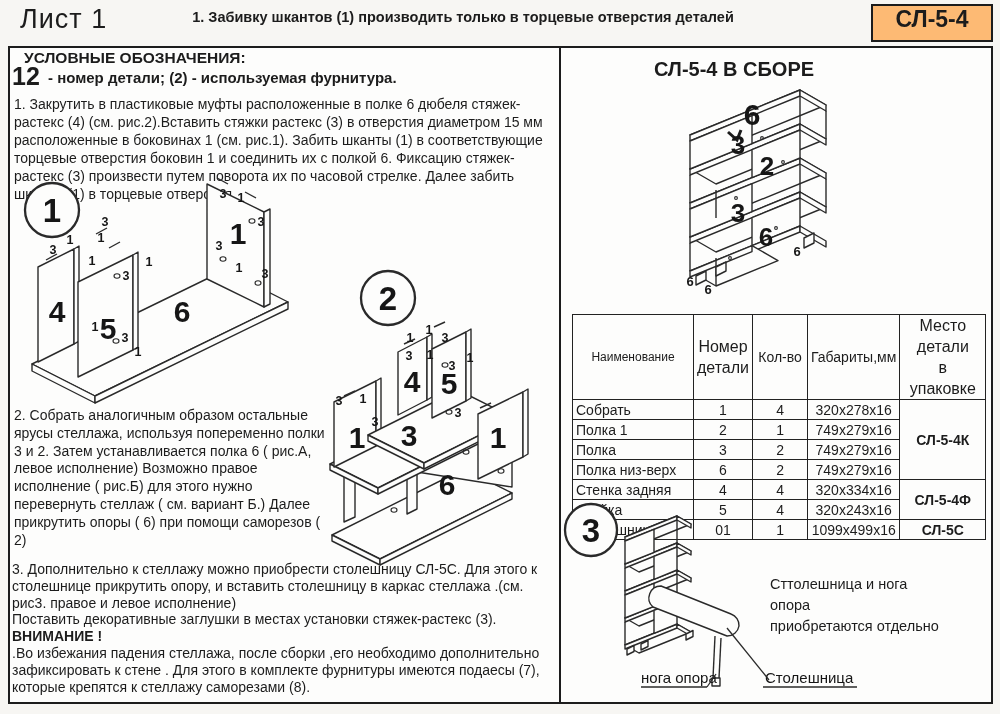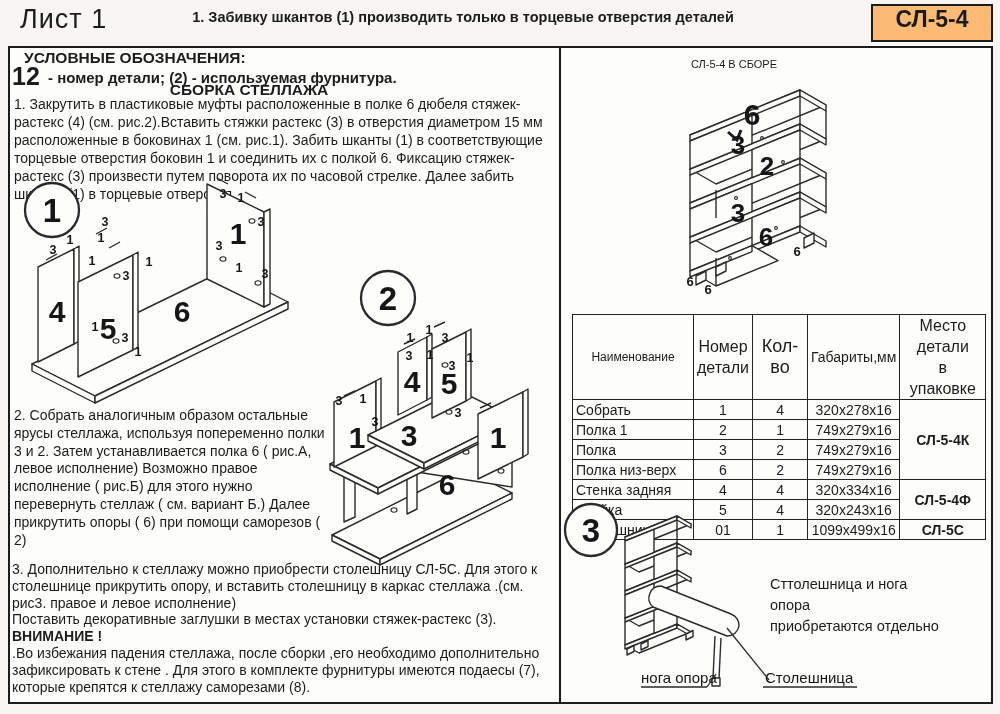--- a/index.html
+++ b/index.html
@@ -20,28 +20,28 @@
   .big12{font-size:25px;font-weight:bold;vertical-align:-2px;margin-right:4px;}
   .h-center{left:14px;top:81px;width:470px;text-align:center;font-weight:bold;font-size:15.5px;}
   .txt{font-size:14px;line-height:18px;}
   .p-step1{left:14px;top:95px;width:544px;}
   .p-step1c{left:321px;top:169px;width:237px;line-height:17.6px;}
   .p-step2{left:14px;top:407px;width:318px;line-height:17.8px;}
   .p-step3{left:12px;top:561px;width:546px;line-height:16.8px;}
   .p-step3 p{margin:0;}
   .warn{font-weight:bold;}
   
-  .assembled-title{left:618px;top:58px;width:232px;text-align:center;font-weight:normal;font-size:11px;}
+  .assembled-title{left:618px;top:58px;width:232px;text-align:center;font-weight:bold;font-size:20px;}
   .spec-title{left:572px;top:295px;width:389px;text-align:center;font-weight:bold;font-size:16px;margin-top:44px;}
   .spec{left:572px;top:314px;border-collapse:collapse;background:#fdfdfc;}
   .spec td,.spec th{border:1.6px solid #222;padding:0 3px;}
   .spec th{font-weight:normal;height:27px;}
   .th-name{font-size:12px;}
   .th-2l{font-size:16px;line-height:21px;white-space:pre-line;}
-  .th-qty{font-size:18px;}
+  .th-qty{font-size:14px;}
   .th-size{font-size:14px;}
   .spec td{height:19px;font-size:14px;}
   .c{text-align:center;}
   .grp{font-weight:bold;font-size:16.5px;text-align:center;}
   .note-sep{left:770px;top:574px;width:175px;font-size:14.5px;line-height:21px;white-space:pre-line;}
   
   svg{overflow:visible;}
   .draw polygon{fill:#fdfdfc;stroke:#2a2a2a;stroke-width:1.4;stroke-linejoin:round;}
   .draw path{fill:#fdfdfc;stroke:#2a2a2a;stroke-width:1.4;stroke-linejoin:round;}
   .draw line{stroke:#2a2a2a;stroke-width:1.4;}
@@ -69,21 +69,20 @@
   </div>
 
   <div class="abs frame"></div>
   <div class="abs vdivider"></div>
 
   <div class="abs legend-title">УСЛОВНЫЕ ОБОЗНАЧЕНИЯ:</div>
   <div class="abs legend-row">
     <span class="big12">12</span>
     <span>- номер детали;  (2) - используемая фурнитура.</span>
   </div>
-  <div class="abs h-center">СБОРКА СТЕЛЛАЖА</div>
   <div class="abs txt p-step1">1. Закрутить в пластиковые муфты расположенные в полке 6 дюбеля стяжек-растекс (4) (см. рис.2).Вставить стяжки растекс (3) в отверстия диаметром 15 мм расположенные в боковинах 1 (см. рис.1). Забить шканты (1) в соответствующие торцевые отверстия боковин 1 и соединить их с полкой 6. Фиксацию стяжек-растекс (3) произвести путем поворота их по часовой стрелке. Далее забить шканты (1) в торцевые отверстия</div>
   <div class="abs txt p-step2">2. Собрать аналогичным образом остальные ярусы стеллажа, используя попеременно полки 3 и 2. Затем устанавливается полка 6  ( рис.А, левое исполнение)   Возможно правое исполнение  ( рис.Б)   для этого нужно перевернуть стеллаж  ( см. вариант  Б.) Далее прикрутить опоры  ( 6)   при помощи саморезов  ( 2)</div>
   <div class="abs txt p-step3">
     <p>3. Дополнительно к стеллажу можно приобрести столешницу СЛ-5С. Для этого к столешнице прикрутить  опору, и вставить столешницу в каркас стеллажа .(см. рис3. правое и левое исполнение)</p>
     <p>Поставить декоративные заглушки в местах установки стяжек-растекс (3).</p>
     <p class="warn">ВНИМАНИЕ !</p>
     <p>.Во избежания падения стеллажа, после сборки ,его необходимо дополнительно зафиксировать к стене . Для этого в комплекте фурнитуры имеются подаесы (7), которые крепятся к стеллажу саморезами (8).</p>
   </div>
 
   <svg class="abs" style="left:12px;top:164px" width="310" height="250" viewBox="0 0 310 250">

